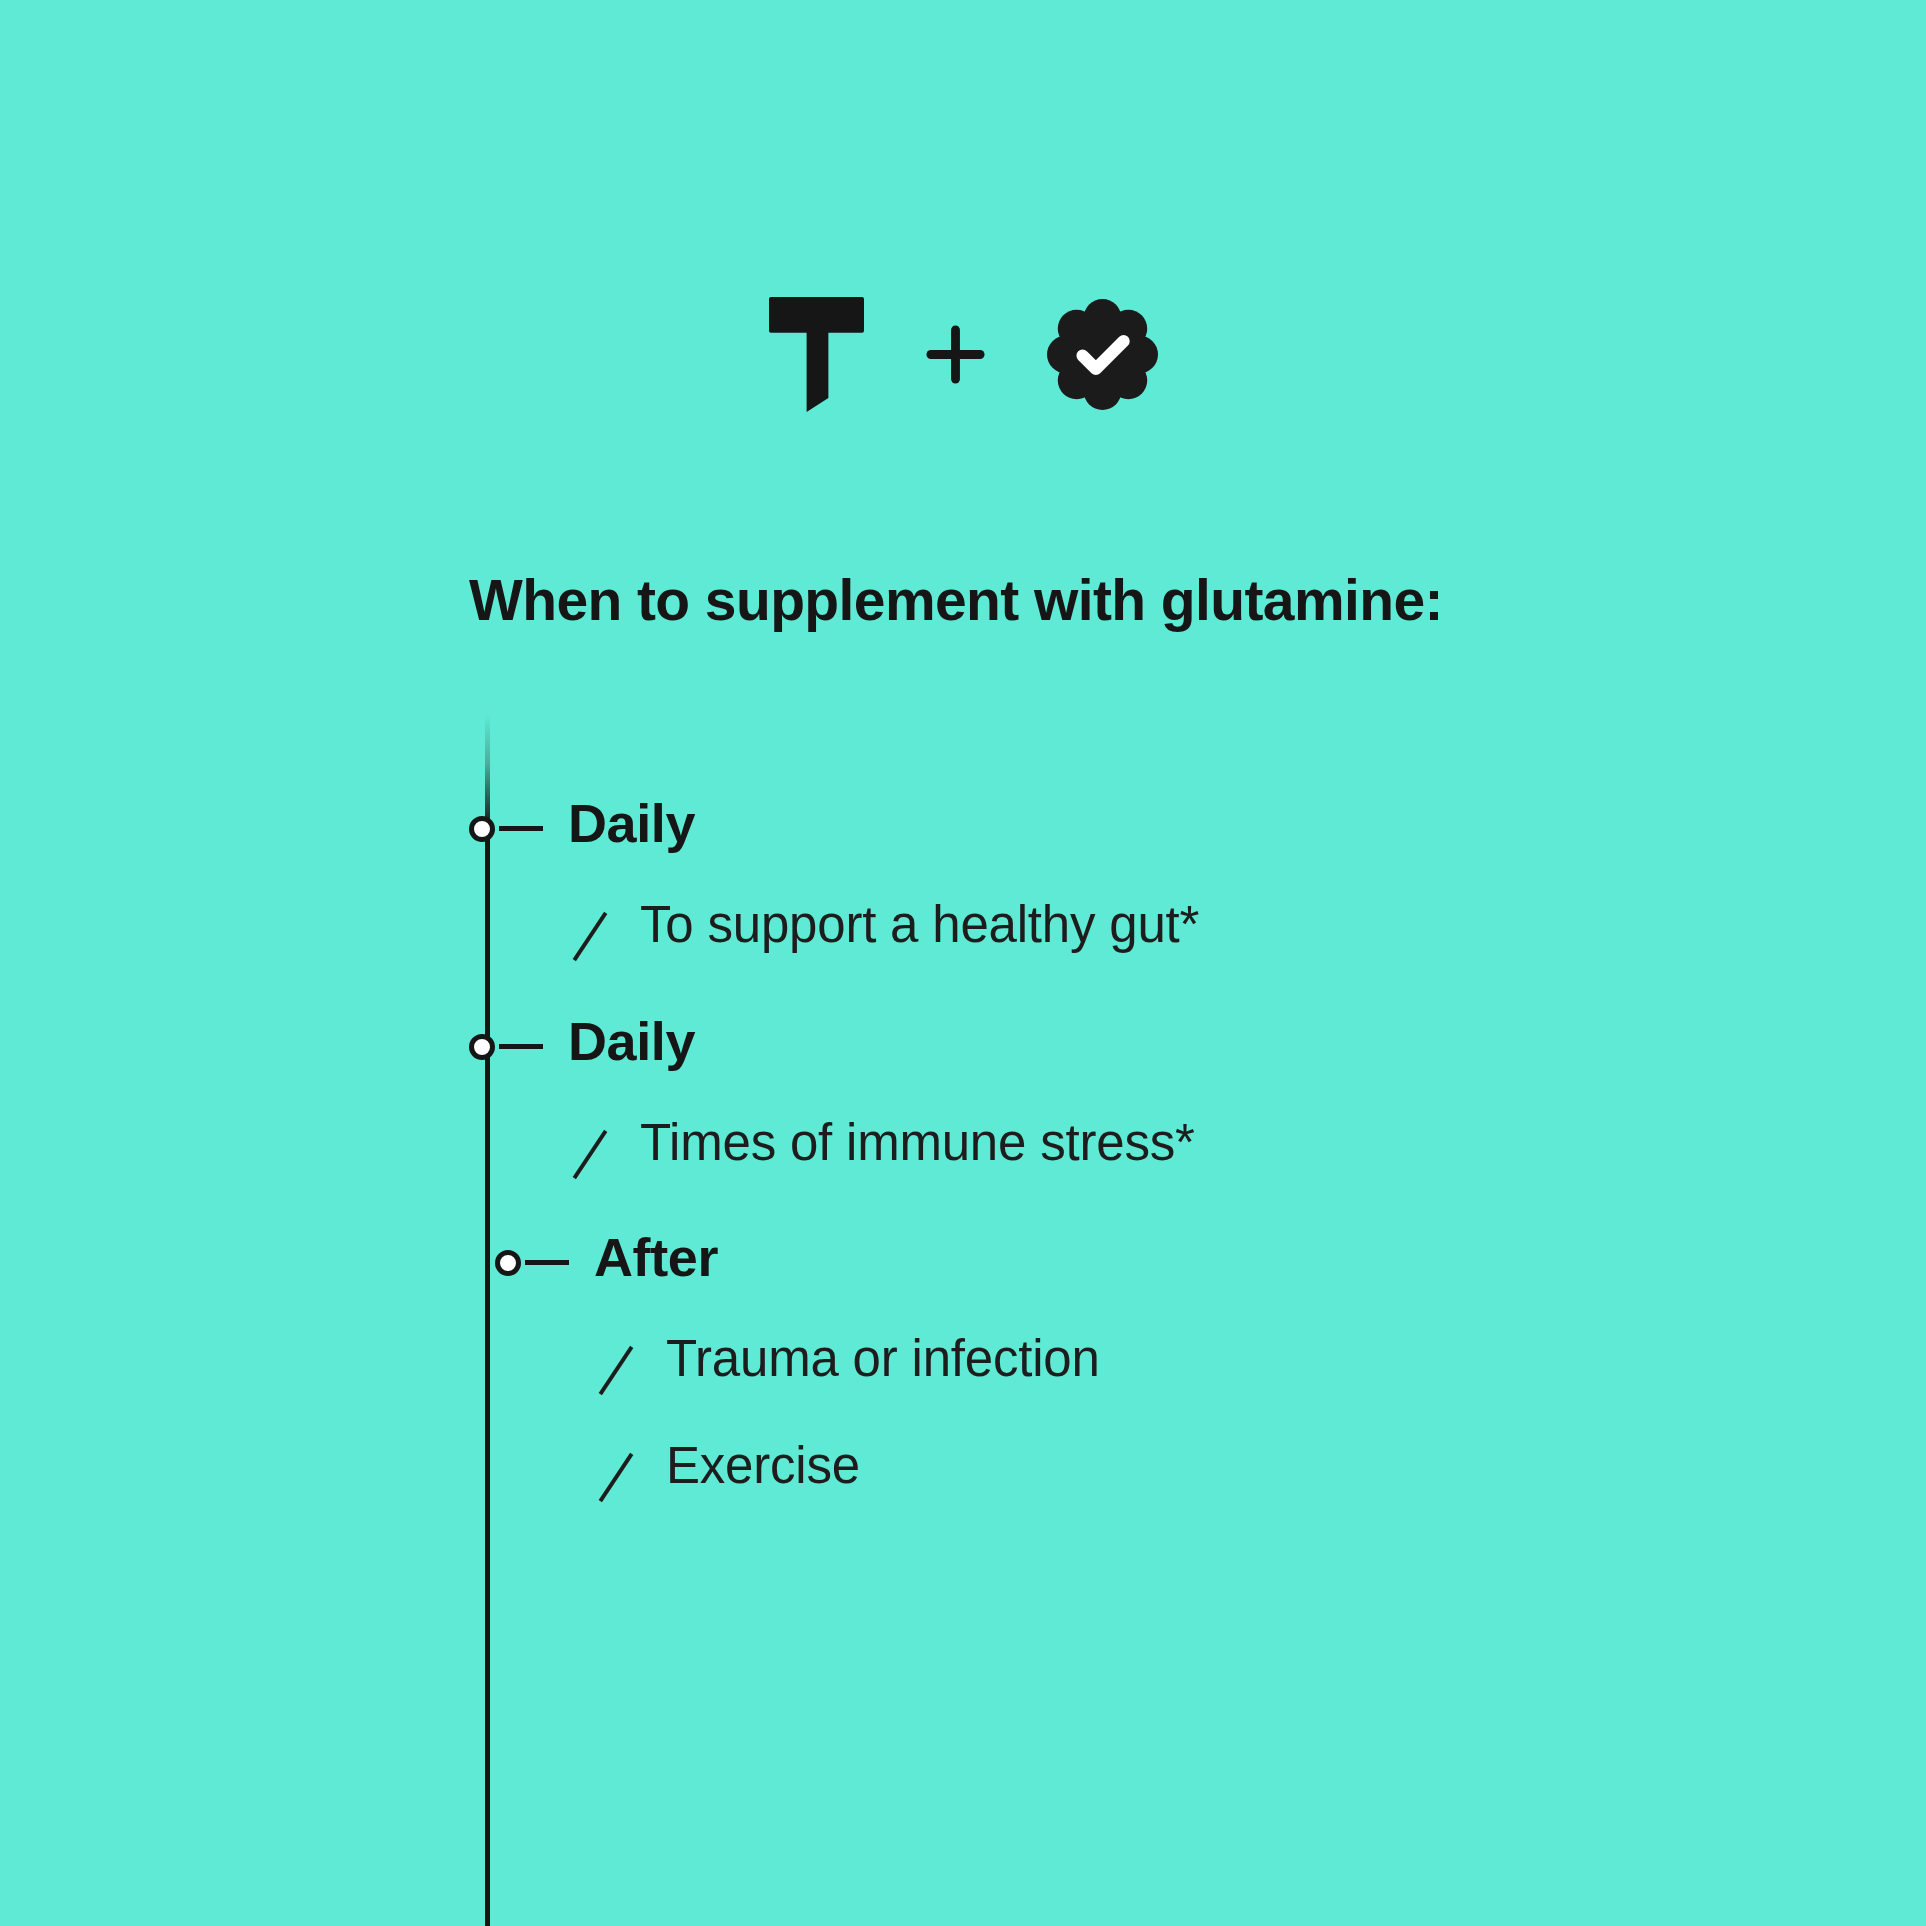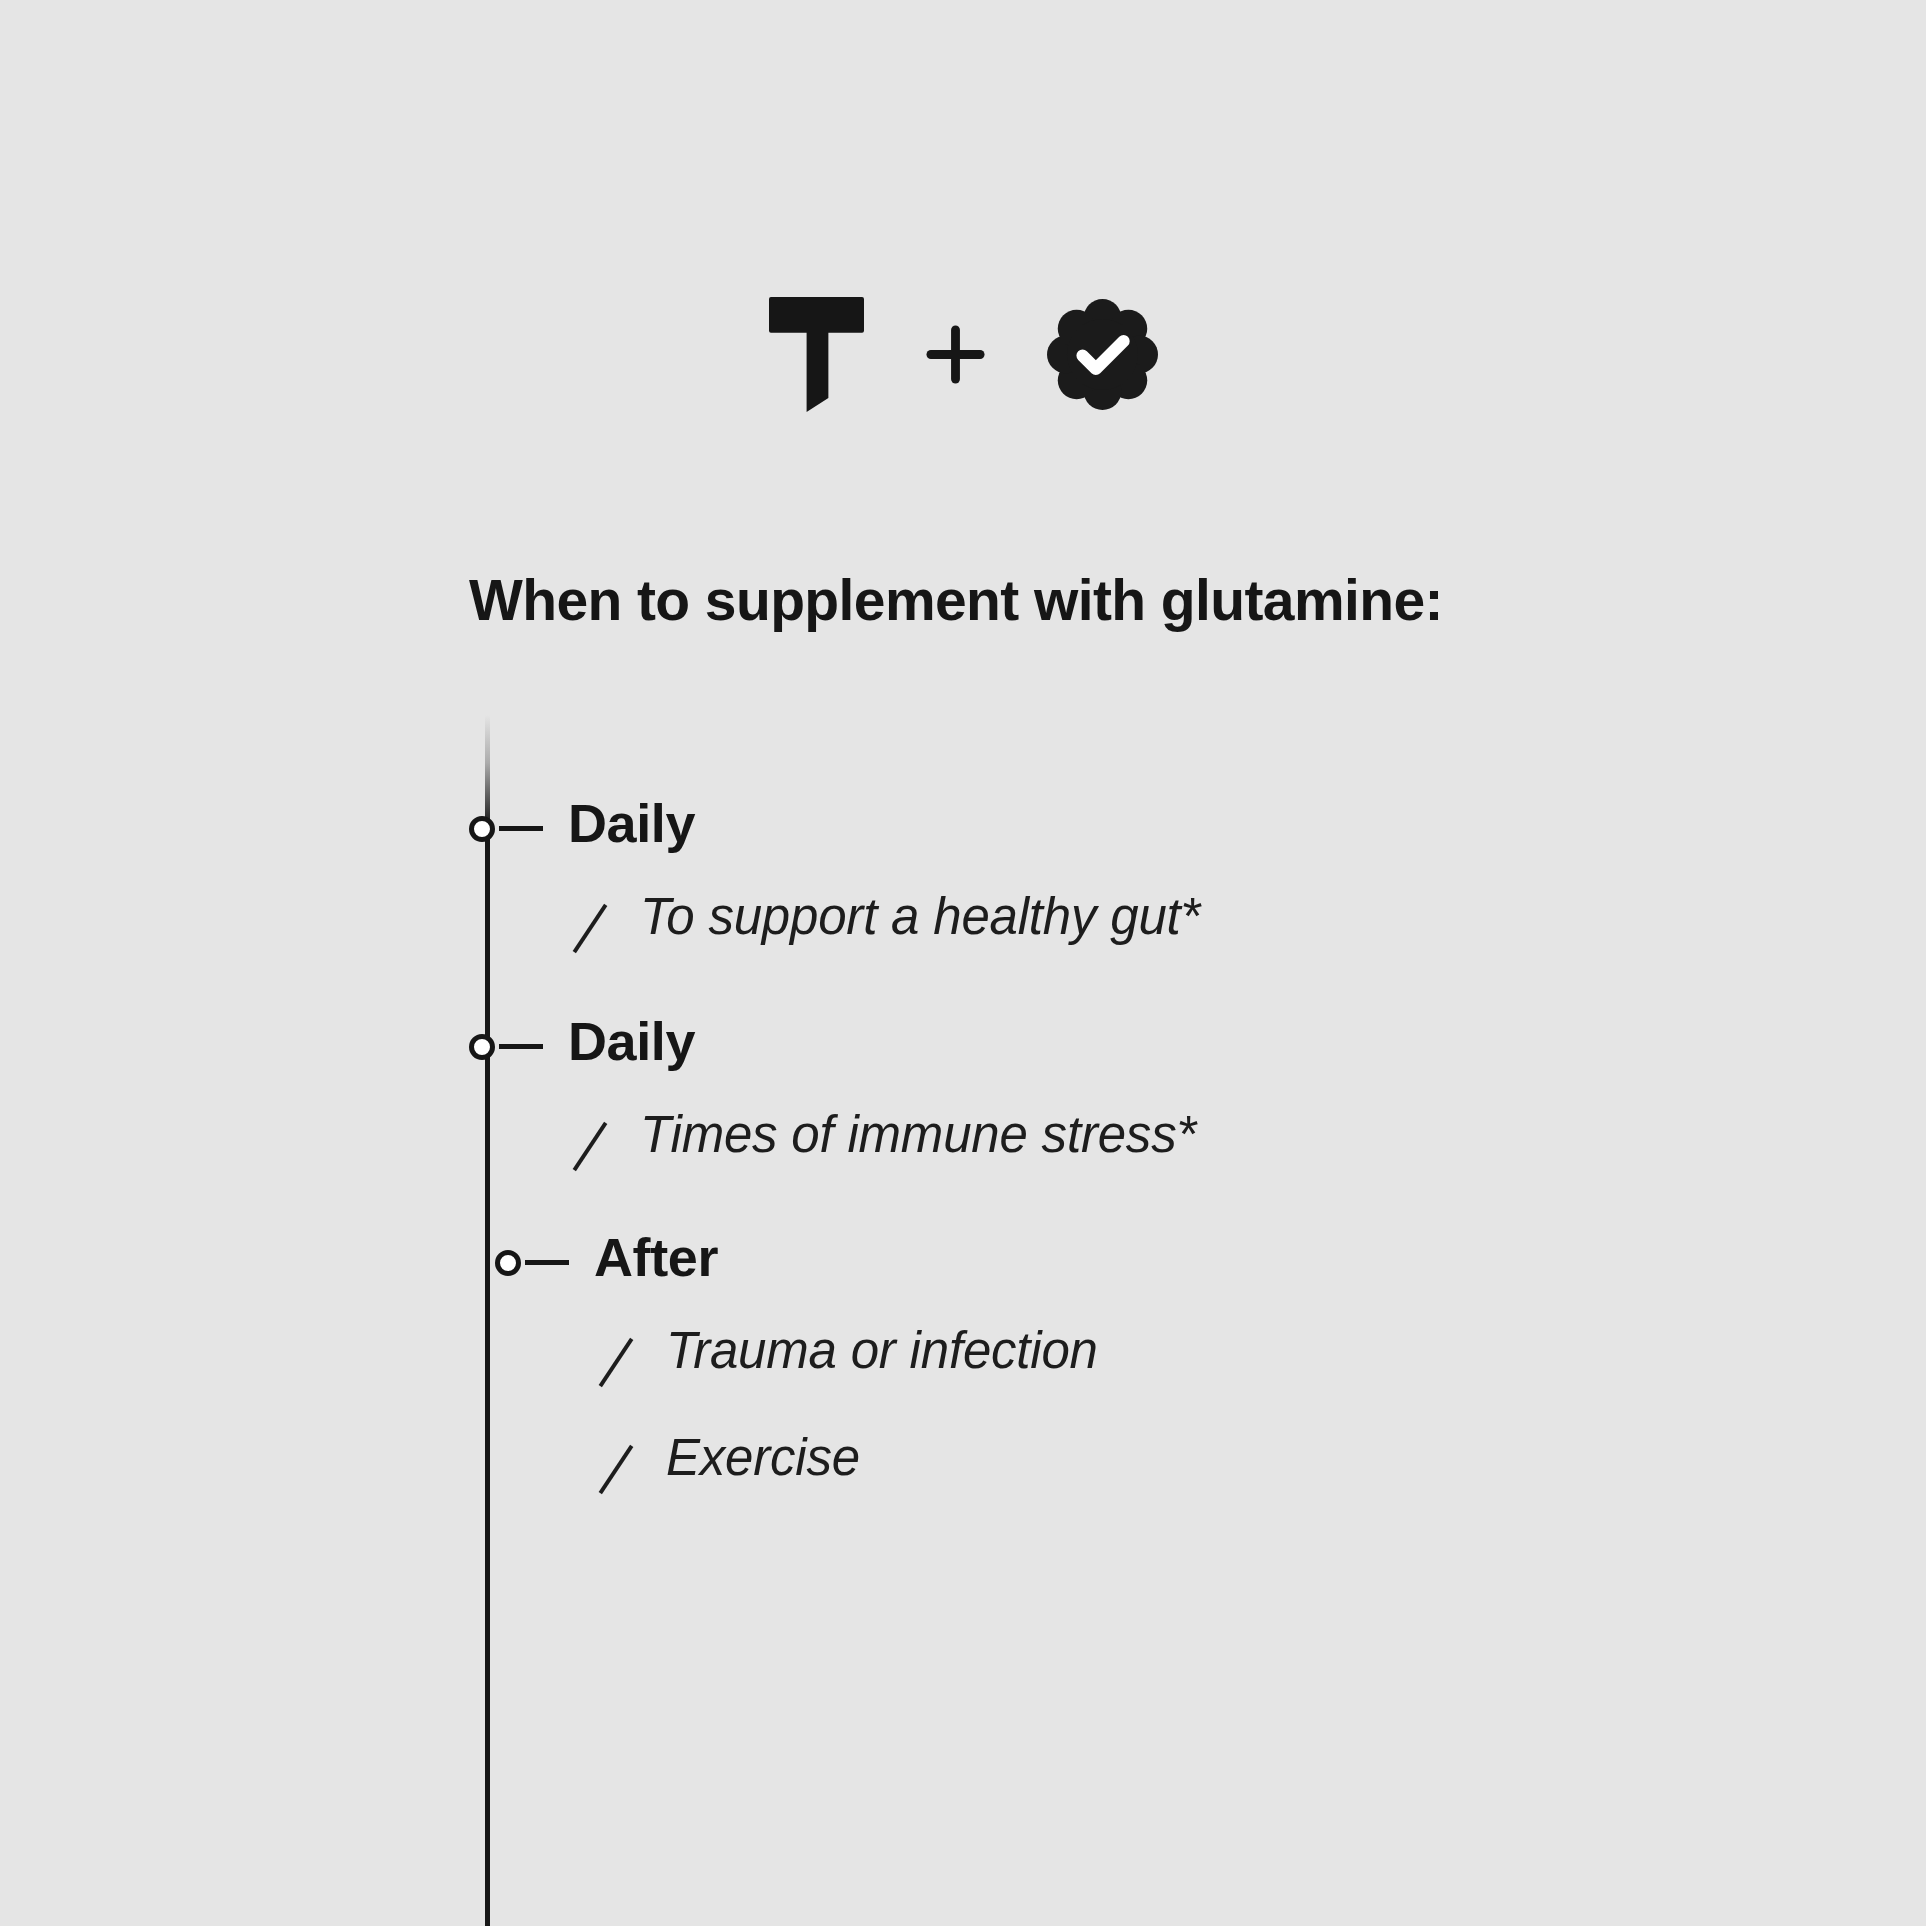--- a/index.html
+++ b/index.html
@@ -4,21 +4,21 @@
 <style>
   html, body {
     margin: 0;
     padding: 0;
     background: #ffffff;
   }
   .page {
     position: relative;
     width: 1927px;
     height: 1927px;
-    background: #e5e5e5;
+    background: #5eead4;
     font-family: "Liberation Sans", sans-serif;
     overflow: hidden;
   }
 
   
   .brand-lockup {
     position: absolute;
     left: 0;
     top: 287px;
     width: 1927px;
@@ -118,22 +118,21 @@
     font-size: 54px;
     font-weight: 700;
     letter-spacing: -0.4px;
     color: #161616;
     white-space: nowrap;
     text-align: right;
   }
 
   .group-items {
     position: relative;
-    margin-top: 12px;
-    font-style: italic;
+    margin-top: 20px;
   }
   .bullet-row {
     position: relative;
     height: 107px;
   }
   .bullet-slash {
     position: absolute;
     left: 570px;
     top: 18px;
     width: 40px;

